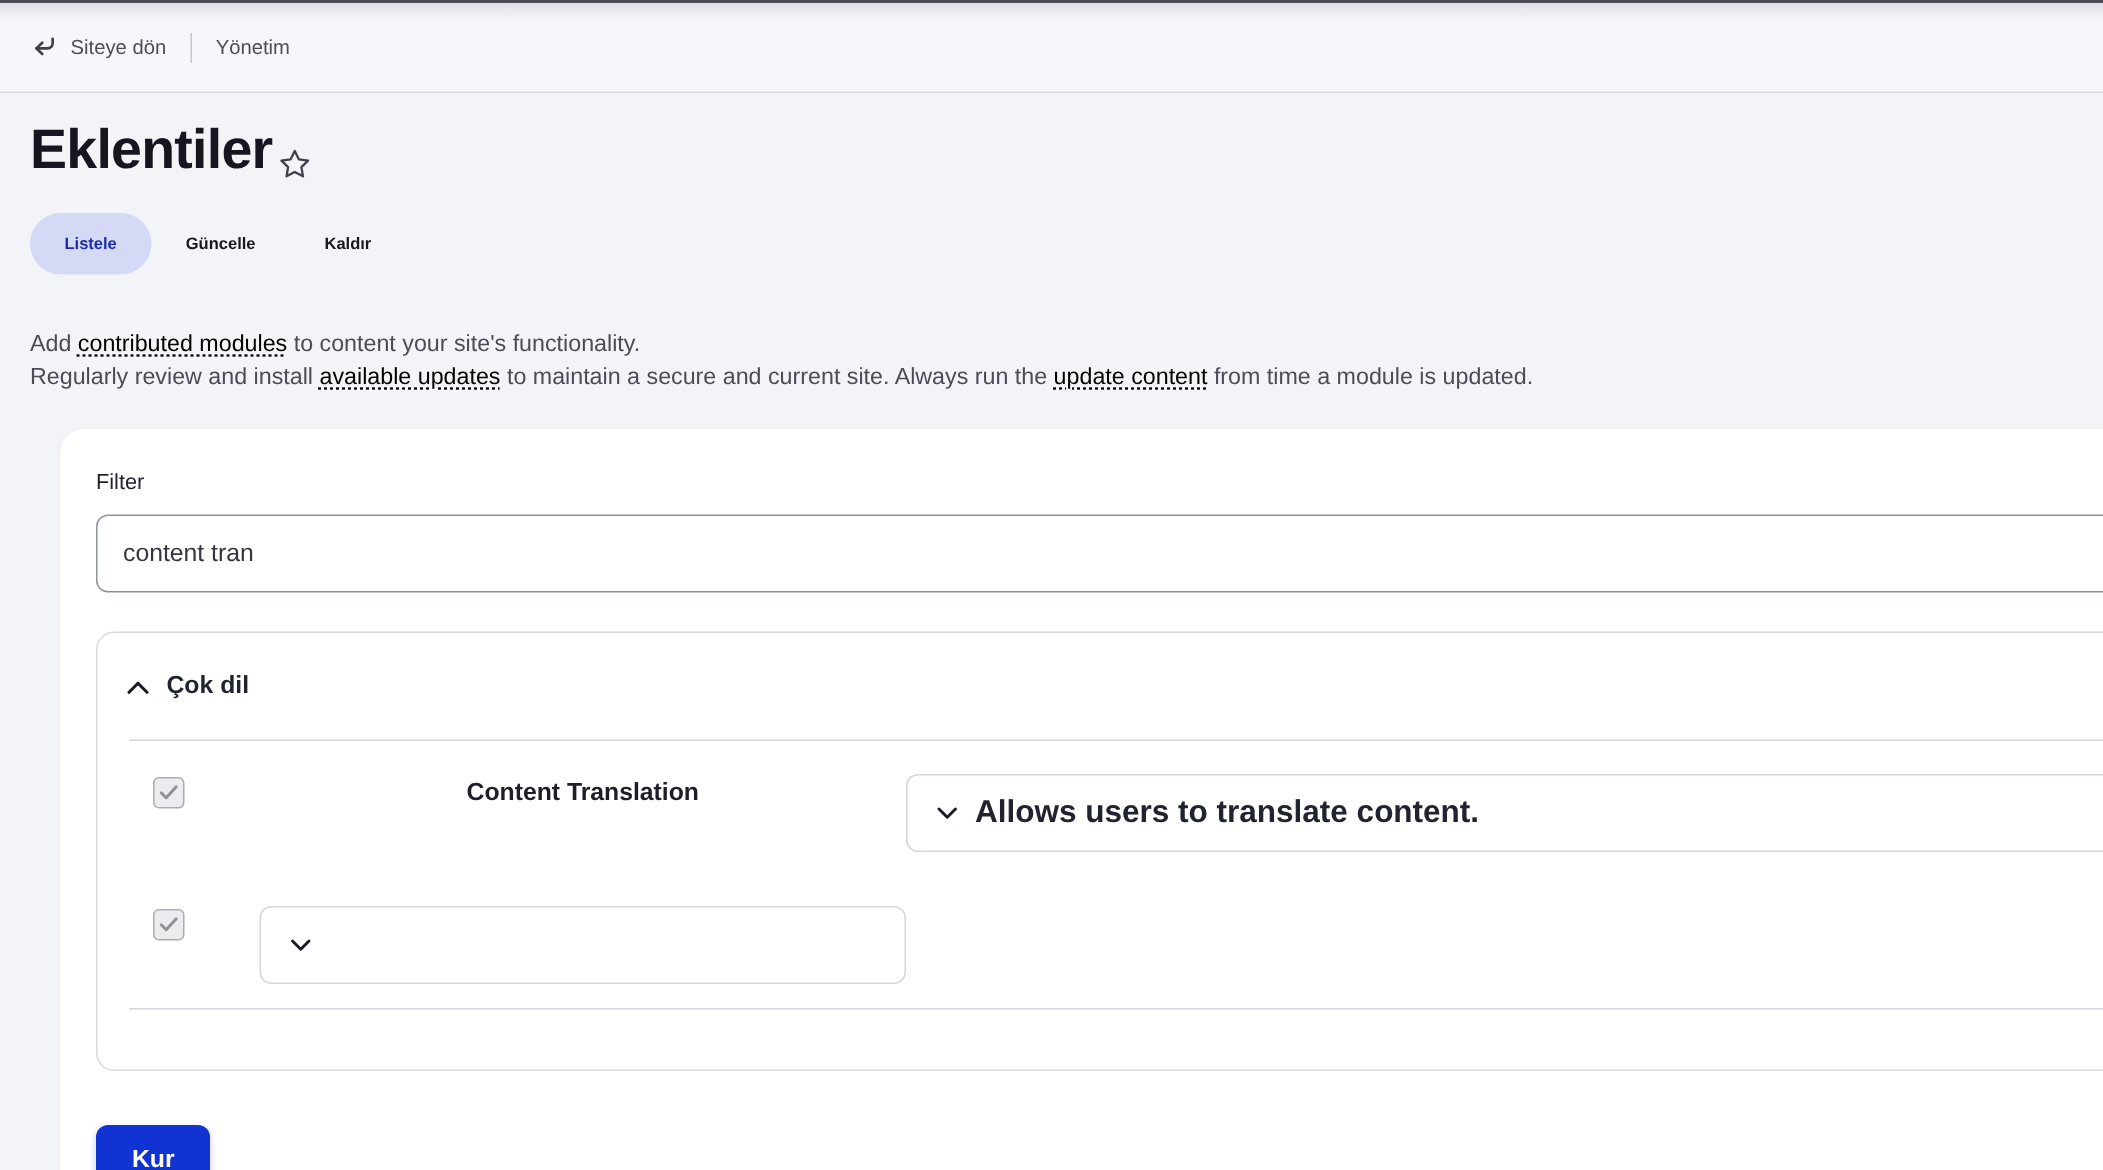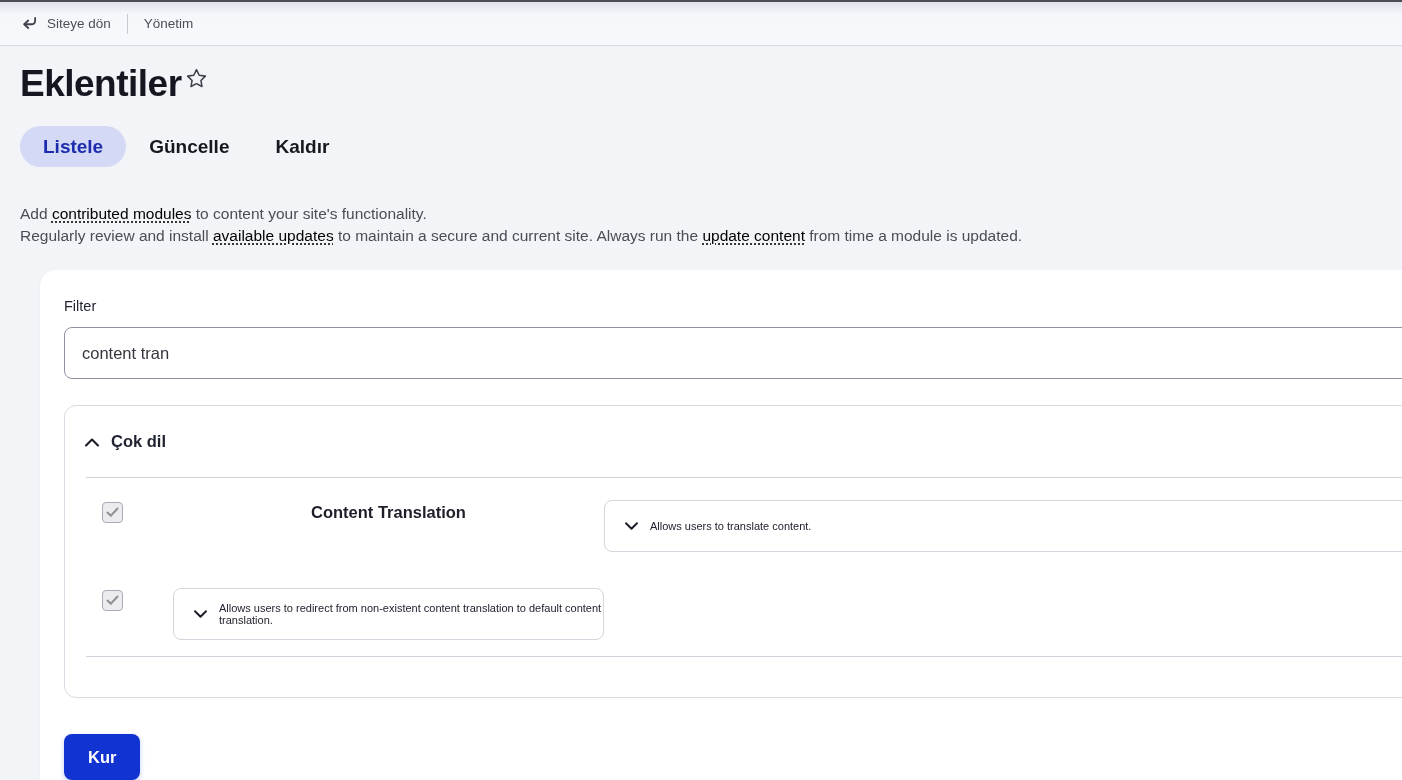--- a/index.html
+++ b/index.html
@@ -5,21 +5,21 @@
   * { margin: 0; padding: 0; box-sizing: border-box; }
   html, body { width: 1402px; height: 780px; overflow: hidden; }
   body {
     font-family: "Liberation Sans", "DejaVu Sans", sans-serif;
     background: #f3f4f8;
     color: #1d1e29;
   }
 
   
   .toolbar {
-    height: 46px;
+    height: 62px;
     background: linear-gradient(to bottom, #dfe1ea 0px, #f6f7fa 12px, #f7f8fb 100%);
     border-top: 2px solid #4c4d57;
     border-bottom: 1px solid #d8d9e2;
     display: flex;
     align-items: center;
     padding-left: 21px;
   }
   .toolbar a {
     display: inline-flex;
     align-items: center;
@@ -30,33 +30,33 @@
     cursor: pointer;
   }
   .toolbar .vdiv {
     width: 1px; height: 20px;
     background: #c6c7d0;
     margin: 0 16px;
   }
 
   
   .main { padding: 0 0 0 20px; }
-  .page-header { display: flex; align-items: flex-start; gap: 3px; margin-top: 17px; }
+  .page-header { display: flex; align-items: flex-end; gap: 3px; margin-top: 17px; }
   h1 {
     font-size: 37px;
     font-weight: 700;
     letter-spacing: -0.5px;
     color: #15161f;
   }
   .star-btn { background: none; border: none; cursor: pointer; display: inline-flex; padding: 0; margin-top: 4px; }
 
   
   .tabs { display: flex; align-items: center; margin-top: 21px; }
   .tab {
-    font-size: 19px;
+    font-size: 11px;
     font-weight: 600;
     color: #17181f;
     padding: 0 23px;
     height: 41px;
     display: inline-flex;
     align-items: center;
     border-radius: 21px;
     text-decoration: none;
     cursor: pointer;
   }
@@ -156,21 +156,21 @@
     border: 1px solid #d4d5dd;
     border-radius: 8px;
     height: 52px;
     display: flex;
     align-items: center;
     gap: 11px;
     padding-left: 19px;
     cursor: pointer;
     background: #fff;
   }
-  .module-desc { font-size: 11px; color: #222330; }
+  .module-desc { font-size: 21px; color: #222330; font-weight: bold; }
   .bottom-pad { height: 40px; }
 
   
   .install-btn {
     margin-top: 36px;
     height: 46px;
     padding: 0 24px;
     background: #1133d1;
     border: none;
     border-radius: 8px;
@@ -268,21 +268,20 @@
               <polyline points="1.5,5.5 4.8,8.8 11.5,1.5"></polyline>
             </svg>
           </span>
         </span>
         <div class="module-details">
           <span>
             <svg width="15" height="11" viewBox="0 0 16 12" fill="none" stroke="#1b1b28" stroke-width="2.1" stroke-linecap="round" stroke-linejoin="round">
               <polyline points="2,2.5 8,8.5 14,2.5"></polyline>
             </svg>
           </span>
-          <span class="module-desc">Allows users to redirect from non-existent content translation to default content translation.</span>
         </div>
       </div>
 
       <div style="height:16px"></div>
       <div class="hdiv"></div>
       <div class="bottom-pad"></div>
     </div>
 
     <button class="install-btn">Kur</button>
   </div>

